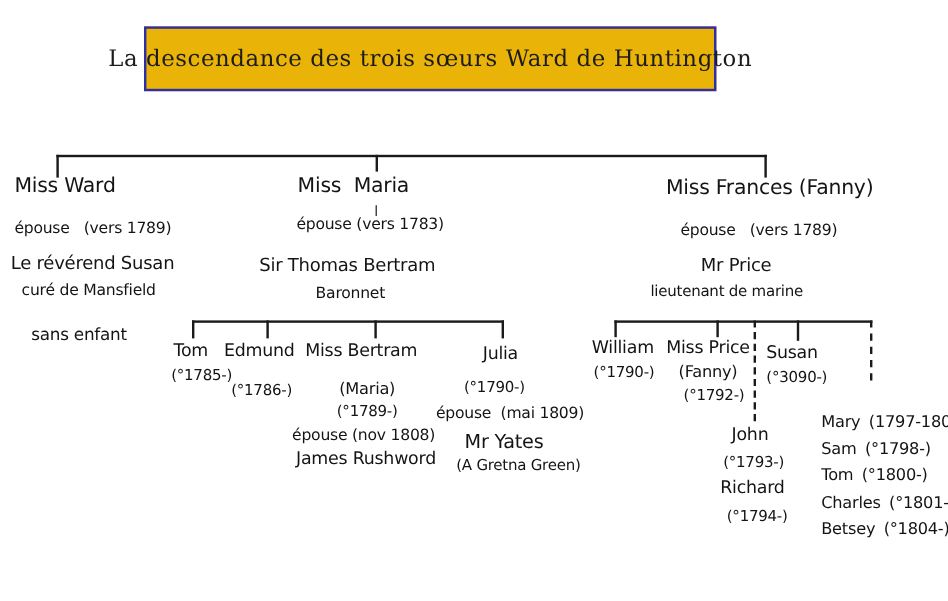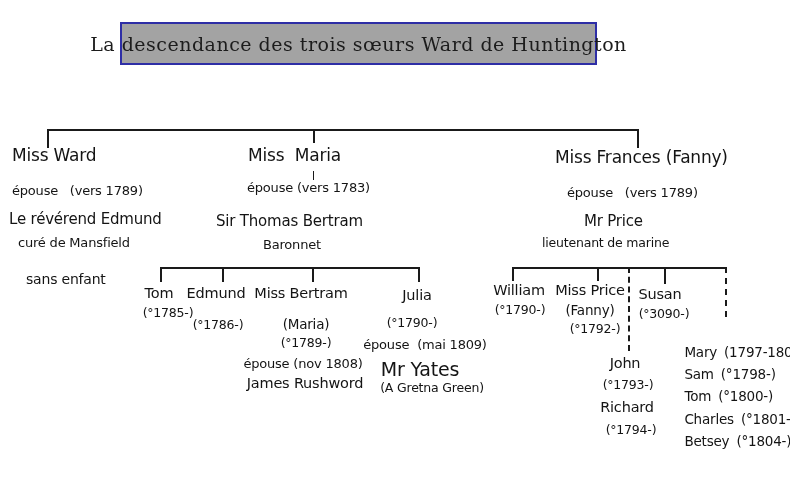--- a/index.html
+++ b/index.html
@@ -1,23 +1,23 @@
 <!DOCTYPE html>
 <html><head>
 <meta charset="utf-8">
 <style>
   html,body { margin:0; padding:0; background:#ffffff; }
   .canvas {
     position:relative; width:790px; height:501px; background:#ffffff;
     font-family:"DejaVu Sans", sans-serif; color:#141414; overflow:hidden;
   }
   .title-box {
-    position:absolute; left:120px; top:22px; width:477px; height:43px;
+    position:absolute; left:120px; top:22px; width:477px; height:54px;
     border:2px solid #2e2ea6; display:flex; align-items:center; justify-content:center;
-    box-sizing:border-box; background:#a3a3a3;
+    box-sizing:border-box; background:#eab308;
   }
   .title-box span {
     font-family:"DejaVu Serif", serif; font-size:19px; letter-spacing:0.5px; color:#1c1c1c;
     white-space:pre;
   }
   .txt { position:absolute; white-space:pre; letter-spacing:-0.2px; line-height:1.1; }
   .c { transform:translateX(-50%); text-align:center; }
   .hl { position:absolute; height:2px; background:#1a1a1a; }
   .vl { position:absolute; width:2px; background:#1a1a1a; }
   .vd { position:absolute; width:0; border-left:2px dashed #1a1a1a; }
@@ -33,21 +33,21 @@
   </div>
 
   <div class="hl" style="left:47px;top:129px;width:592px;"></div>
   <div class="vl" style="left:47px;top:129px;height:19px;"></div>
   <div class="vl" style="left:313px;top:129px;height:14px;"></div>
   <div class="vl" style="left:637px;top:129px;height:19px;"></div>
   <div class="vl" style="left:313px;top:171px;height:9px;width:1px;"></div>
 
   <div class="txt" style="left:12px;top:146px;font-size:17px;">Miss Ward</div>
   <div class="txt" style="left:12px;top:184px;font-size:13px;">épouse   (vers 1789)</div>
-  <div class="txt" style="left:9px;top:211px;font-size:15px;">Le révérend Edmund</div>
+  <div class="txt" style="left:9px;top:211px;font-size:15px;">Le révérend Susan</div>
   <div class="txt" style="left:18px;top:236px;font-size:13px;">curé de Mansfield</div>
   <div class="txt" style="left:26px;top:272px;font-size:14px;">sans enfant</div>
 
   <div class="txt" style="left:248px;top:146px;font-size:17px;">Miss  Maria</div>
   <div class="txt" style="left:247px;top:181px;font-size:13px;">épouse (vers 1783)</div>
   <div class="txt" style="left:216px;top:213px;font-size:15px;">Sir Thomas Bertram</div>
   <div class="txt" style="left:263px;top:238px;font-size:13px;">Baronnet</div>
 
   <div class="txt" style="left:555px;top:148px;font-size:17px;">Miss Frances (Fanny)</div>
   <div class="txt" style="left:567px;top:186px;font-size:13px;">épouse   (vers 1789)</div>
@@ -65,21 +65,21 @@
   <div class="txt c" style="left:216px;top:286px;font-size:14.5px;">Edmund</div>
   <div class="txt c" style="left:218px;top:318px;font-size:12.5px;">(°1786-)</div>
   <div class="txt c" style="left:301px;top:286px;font-size:14.5px;">Miss Bertram</div>
   <div class="txt c" style="left:306px;top:317px;font-size:13.5px;">(Maria)</div>
   <div class="txt c" style="left:306px;top:336px;font-size:12.5px;">(°1789-)</div>
   <div class="txt c" style="left:303px;top:357px;font-size:13px;">épouse (nov 1808)</div>
   <div class="txt c" style="left:305px;top:376px;font-size:14.5px;">James Rushword</div>
   <div class="txt c" style="left:417px;top:288px;font-size:14.5px;">Julia</div>
   <div class="txt c" style="left:412px;top:316px;font-size:12.5px;">(°1790-)</div>
   <div class="txt c" style="left:425px;top:338px;font-size:13px;">épouse  (mai 1809)</div>
-  <div class="txt c" style="left:420px;top:359px;font-size:19px;">Mr Yates</div>
+  <div class="txt c" style="left:420px;top:359px;font-size:16px;">Mr Yates</div>
   <div class="txt c" style="left:432px;top:381px;font-size:12.5px;">(A Gretna Green)</div>
 
   <div class="hl" style="left:512px;top:267px;width:215px;"></div>
   <div class="vl" style="left:512px;top:267px;height:14px;"></div>
   <div class="vl" style="left:597px;top:267px;height:14px;"></div>
   <div class="vd" style="left:628px;top:267px;height:84px;"></div>
   <div class="vl" style="left:664px;top:267px;height:17px;"></div>
   <div class="vd" style="left:725px;top:267px;height:50px;"></div>
 
   <div class="txt c" style="left:519px;top:283px;font-size:14.5px;">William</div>

